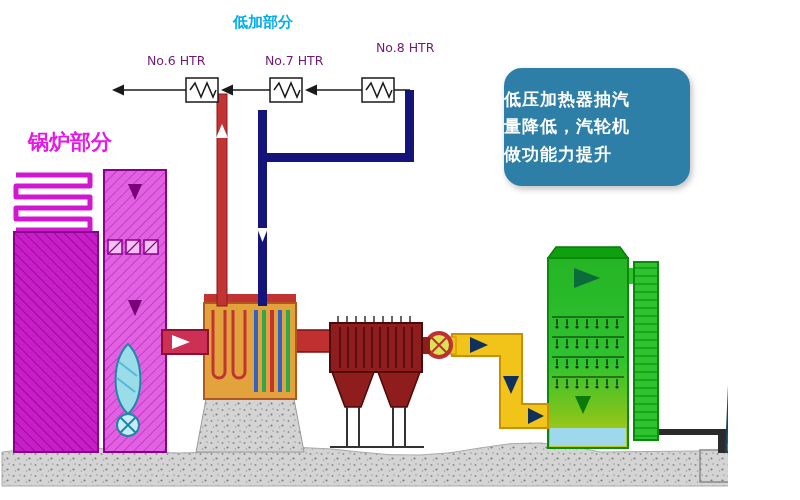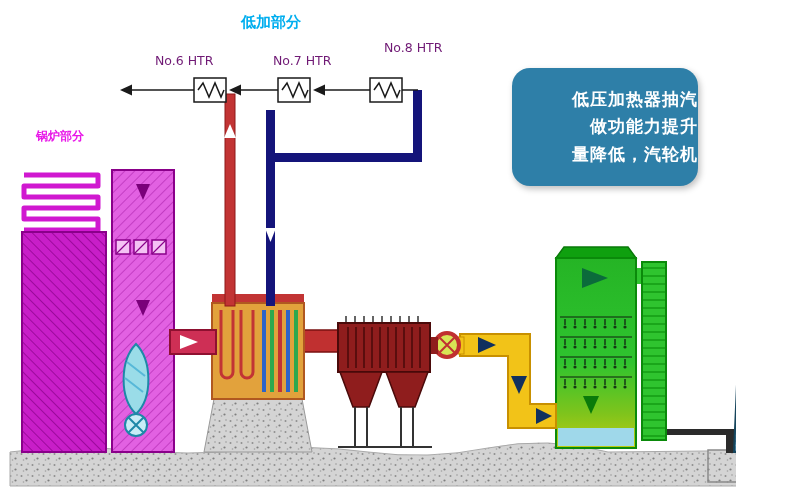--- a/index.html
+++ b/index.html
@@ -1,28 +1,28 @@
 <!DOCTYPE html>
 <html><head>
 <meta charset="utf-8">
 <style>
   html,body{margin:0;padding:0;background:#ffffff;}
   .canvas{position:relative;width:728px;height:500px;background:#ffffff;overflow:hidden;
-          font-family:"DejaVu Sans","Liberation Sans",sans-serif;margin-left:8px;}
+          font-family:"DejaVu Sans","Liberation Sans",sans-serif;}
   .canvas svg{position:absolute;left:0;top:0;}
   .lbl{position:absolute;white-space:nowrap;}
   .lbl-cyan{left:233px;top:13px;color:#00AEEF;font-weight:bold;font-size:15px;}
-  .lbl-magenta{left:28px;top:128px;color:#E816E8;font-weight:bold;font-size:12px;}
+  .lbl-magenta{left:28px;top:128px;color:#E816E8;font-weight:bold;font-size:21px;}
   .lbl-htr{font-size:12.5px;color:#701a75;}
   #lbl-htr6{left:147px;top:53px;}
   #lbl-htr7{left:265px;top:53px;}
   #lbl-htr8{left:376px;top:40px;}
   .callout{position:absolute;left:504px;top:68px;width:186px;height:118px;
            background:#2E7FA8;border-radius:18px;color:#fff;font-weight:bold;
-           font-size:17px;text-align:right;display:flex;flex-direction:column;
+           font-size:17px;text-align:left;display:flex;flex-direction:column;
            justify-content:center;line-height:1.62;letter-spacing:1px;
            box-shadow:2px 3px 6px rgba(0,0,0,0.25);}
 </style>
 </head>
 <body>
 
 <div class="canvas">
 
 <svg width="800" height="500" viewBox="0 0 800 500">
   <defs>
@@ -171,17 +171,17 @@
 </svg>
 
 <div class="lbl lbl-cyan">低加部分</div>
 <div class="lbl lbl-magenta">锅炉部分</div>
 <div class="lbl lbl-htr" id="lbl-htr6">No.6 HTR</div>
 <div class="lbl lbl-htr" id="lbl-htr7">No.7 HTR</div>
 <div class="lbl lbl-htr" id="lbl-htr8">No.8 HTR</div>
 
 <div class="callout">
   <div>低压加热器抽汽</div>
+  <div>量降低，汽轮机</div>
   <div>做功能力提升</div>
-  <div>量降低，汽轮机</div>
 </div>
 
 </div>
 
 </body></html>

